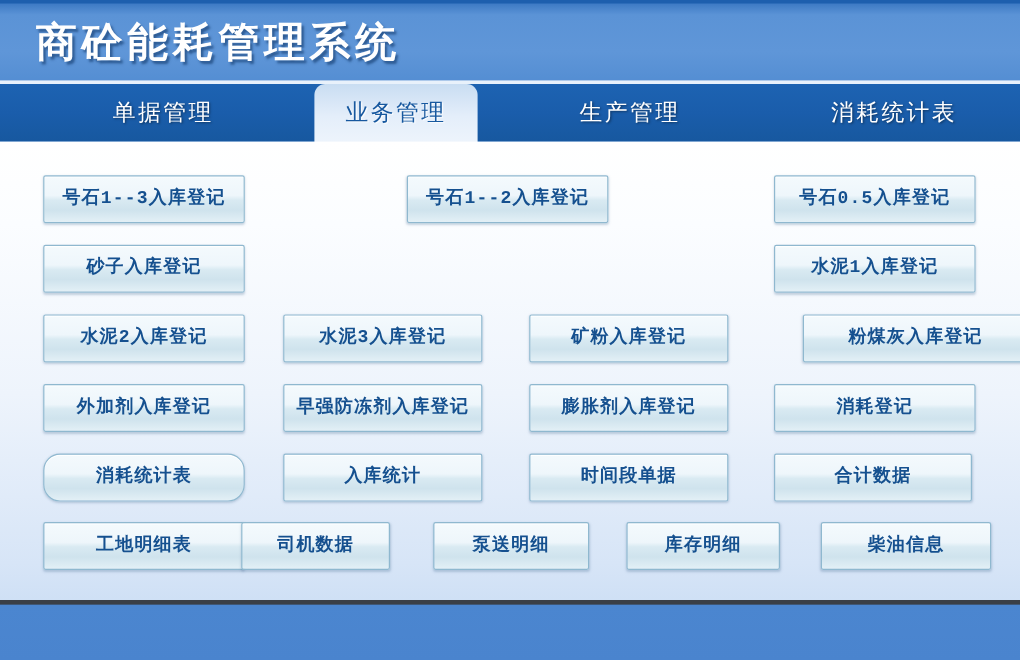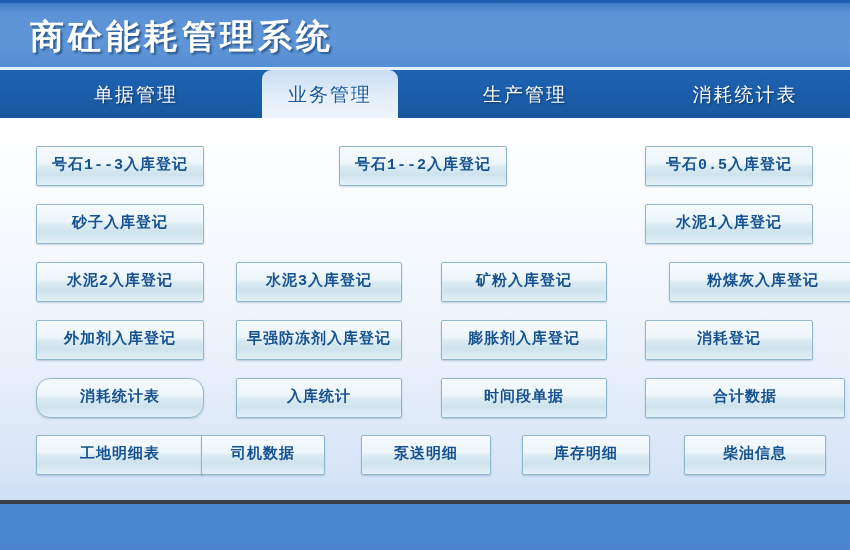--- a/index.html
+++ b/index.html
@@ -188,21 +188,21 @@
       <div class="btn-row" style="top: 202px;">
         <div class="menu-btn" style="left: 36px; width: 168px;">外加剂入库登记</div>
         <div class="menu-btn" style="left: 236px; width: 166px;">早强防冻剂入库登记</div>
         <div class="menu-btn" style="left: 441px; width: 166px;">膨胀剂入库登记</div>
         <div class="menu-btn" style="left: 645px; width: 168px;">消耗登记</div>
       </div>
       <div class="btn-row" style="top: 260px;">
         <div class="menu-btn" style="left: 36px; width: 168px; border-radius: 14px;">消耗统计表</div>
         <div class="menu-btn" style="left: 236px; width: 166px; text-align: center;">入库统计</div>
         <div class="menu-btn" style="left: 441px; width: 166px;">时间段单据</div>
-        <div class="menu-btn" style="left: 645px; width: 200px;">合计数据</div>
+        <div class="menu-btn" style="left: 645px; width: 165px;">合计数据</div>
       </div>
       <div class="btn-row" style="top: 317px;">
         <div class="menu-btn" style="left: 36px; width: 168px;">工地明细表</div>
         <div class="menu-btn" style="left: 201px; width: 124px;">司机数据</div>
         <div class="menu-btn" style="left: 361px; width: 130px;">泵送明细</div>
         <div class="menu-btn" style="left: 522px; width: 128px;">库存明细</div>
         <div class="menu-btn" style="left: 684px; width: 142px;">柴油信息</div>
       </div>
     </div>
 

